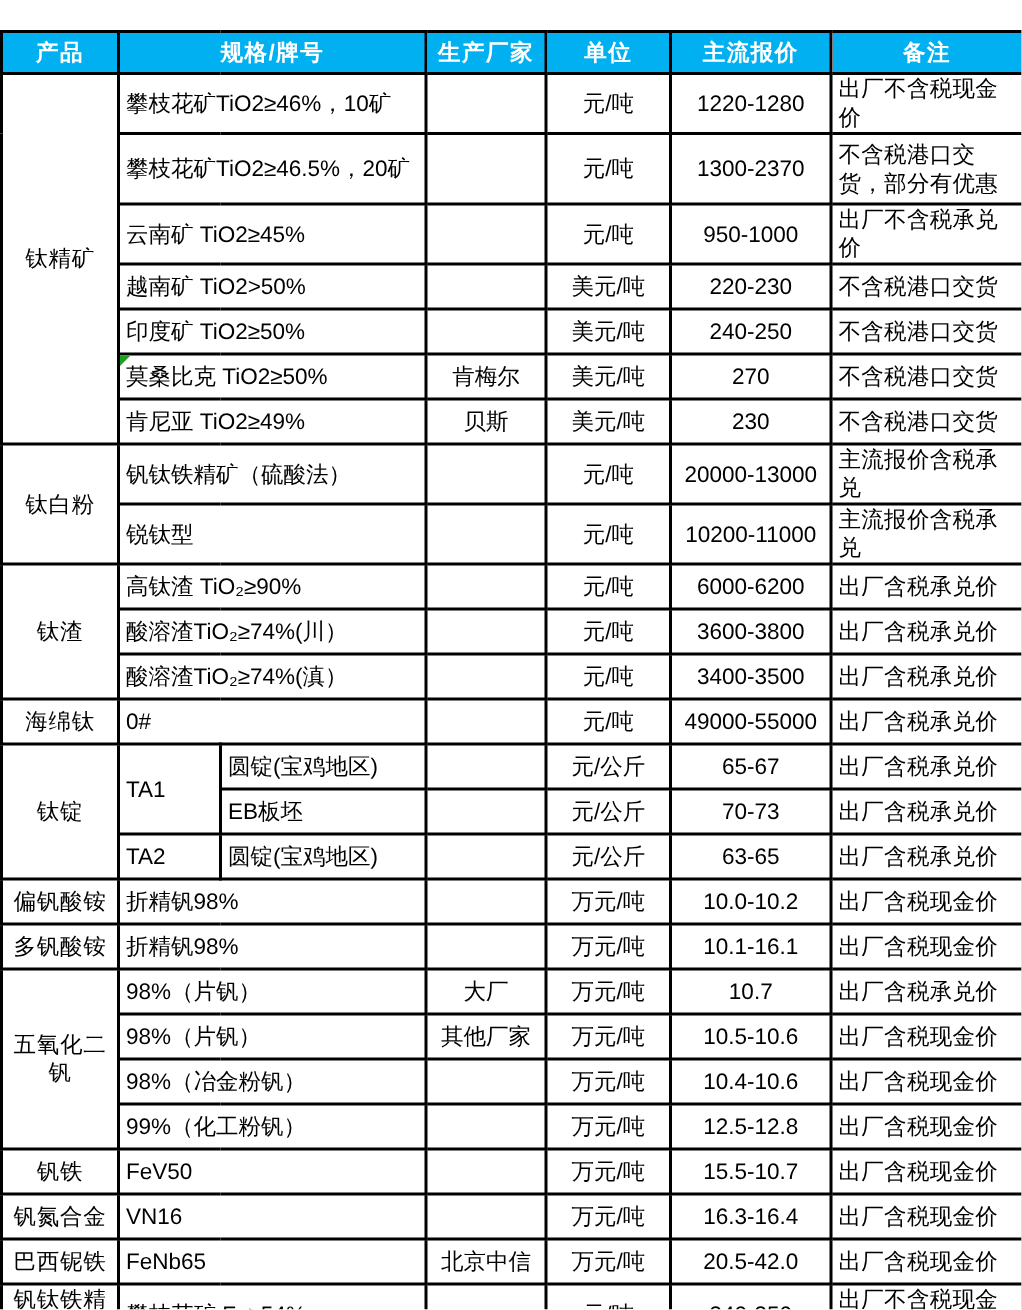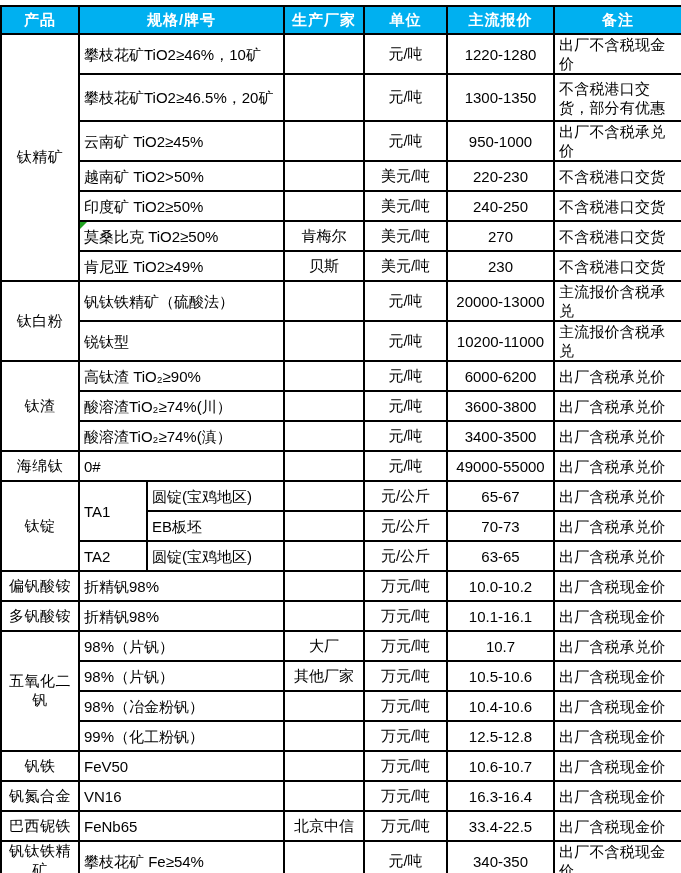--- a/index.html
+++ b/index.html
@@ -1,18 +1,18 @@
 <!DOCTYPE html>
 <html><head>
 <meta charset="utf-8">
 <style>
   html,body{margin:0;padding:0;background:#fff;}
   .screen{
     width:681px;height:873px;overflow:hidden;background:#fff;
-    box-sizing:border-box;padding-top:5px;
+    box-sizing:border-box;padding-top:20px;
     font-family:"Liberation Sans","DejaVu Sans",sans-serif;
   }
   table.price-table{
     border-collapse:collapse;table-layout:fixed;width:681px;
   }
   .price-table th,.price-table td{
     border:2px solid #000;padding:0;vertical-align:middle;
     font-size:15px;color:#000;overflow:hidden;word-break:break-all;
   }
   .price-table thead tr{height:28px;}
@@ -62,21 +62,21 @@
           <td class="al spec-cell" colspan="2"><span>攀枝花矿TiO2≥46%，10矿</span></td>
           <td class="ac mfr-cell"><span></span></td>
           <td class="ac unit-cell"><span>元/吨</span></td>
           <td class="ac price-cell"><span>1220-1280</span></td>
           <td class="al note-cell"><span>出厂不含税现金价</span></td>
         </tr>
         <tr class="tall">
           <td class="al spec-cell" colspan="2"><span>攀枝花矿TiO2≥46.5%，20矿</span></td>
           <td class="ac mfr-cell"><span></span></td>
           <td class="ac unit-cell"><span>元/吨</span></td>
-          <td class="ac price-cell"><span>1300-1350</span></td>
+          <td class="ac price-cell"><span>1300-2370</span></td>
           <td class="al note-cell"><span>不含税港口交货，部分有优惠</span></td>
         </tr>
         <tr>
           <td class="al spec-cell" colspan="2"><span>云南矿 TiO2≥45%</span></td>
           <td class="ac mfr-cell"><span></span></td>
           <td class="ac unit-cell"><span>元/吨</span></td>
           <td class="ac price-cell"><span>950-1000</span></td>
           <td class="al note-cell"><span>出厂不含税承兑价</span></td>
         </tr>
         <tr>
@@ -219,37 +219,37 @@
           <td class="ac mfr-cell"><span></span></td>
           <td class="ac unit-cell"><span>万元/吨</span></td>
           <td class="ac price-cell"><span>12.5-12.8</span></td>
           <td class="al note-cell"><span>出厂含税现金价</span></td>
         </tr>
         <tr>
           <td class="ac product-cell" rowspan="1"><span>钒铁</span></td>
           <td class="al spec-cell" colspan="2"><span>FeV50</span></td>
           <td class="ac mfr-cell"><span></span></td>
           <td class="ac unit-cell"><span>万元/吨</span></td>
-          <td class="ac price-cell"><span>10.6-10.7</span></td>
+          <td class="ac price-cell"><span>15.5-10.7</span></td>
           <td class="al note-cell"><span>出厂含税现金价</span></td>
         </tr>
         <tr>
           <td class="ac product-cell" rowspan="1"><span>钒氮合金</span></td>
           <td class="al spec-cell" colspan="2"><span>VN16</span></td>
           <td class="ac mfr-cell"><span></span></td>
           <td class="ac unit-cell"><span>万元/吨</span></td>
           <td class="ac price-cell"><span>16.3-16.4</span></td>
           <td class="al note-cell"><span>出厂含税现金价</span></td>
         </tr>
         <tr>
           <td class="ac product-cell" rowspan="1"><span>巴西铌铁</span></td>
           <td class="al spec-cell" colspan="2"><span>FeNb65</span></td>
           <td class="ac mfr-cell"><span>北京中信</span></td>
           <td class="ac unit-cell"><span>万元/吨</span></td>
-          <td class="ac price-cell"><span>33.4-22.5</span></td>
+          <td class="ac price-cell"><span>20.5-42.0</span></td>
           <td class="al note-cell"><span>出厂含税现金价</span></td>
         </tr>
         <tr>
           <td class="ac product-cell" rowspan="1"><span>钒钛铁精矿</span></td>
           <td class="al spec-cell" colspan="2"><span>攀枝花矿 Fe≥54%</span></td>
           <td class="ac mfr-cell"><span></span></td>
           <td class="ac unit-cell"><span>元/吨</span></td>
           <td class="ac price-cell"><span>340-350</span></td>
           <td class="al note-cell"><span>出厂不含税现金价</span></td>
         </tr>

